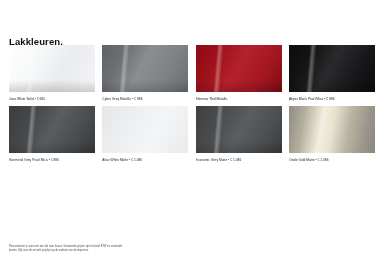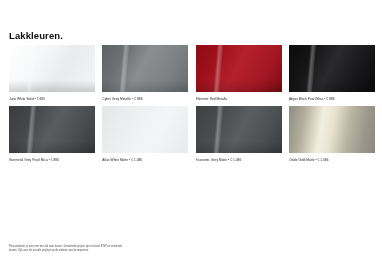--- a/index.html
+++ b/index.html
@@ -21,21 +21,21 @@
     width: 382px;
     height: 270px;
     background: #ffffff;
     box-sizing: border-box;
   }
 
   
   .page-title {
     position: absolute;
     left: 9px;
-    top: 30px;
+    top: 36px;
     font-size: 9.5px;
     font-weight: bold;
     letter-spacing: 0.1px;
     color: #0f0f10;
     line-height: 12px;
     white-space: nowrap;
   }
 
   
   .swatch-grid {

